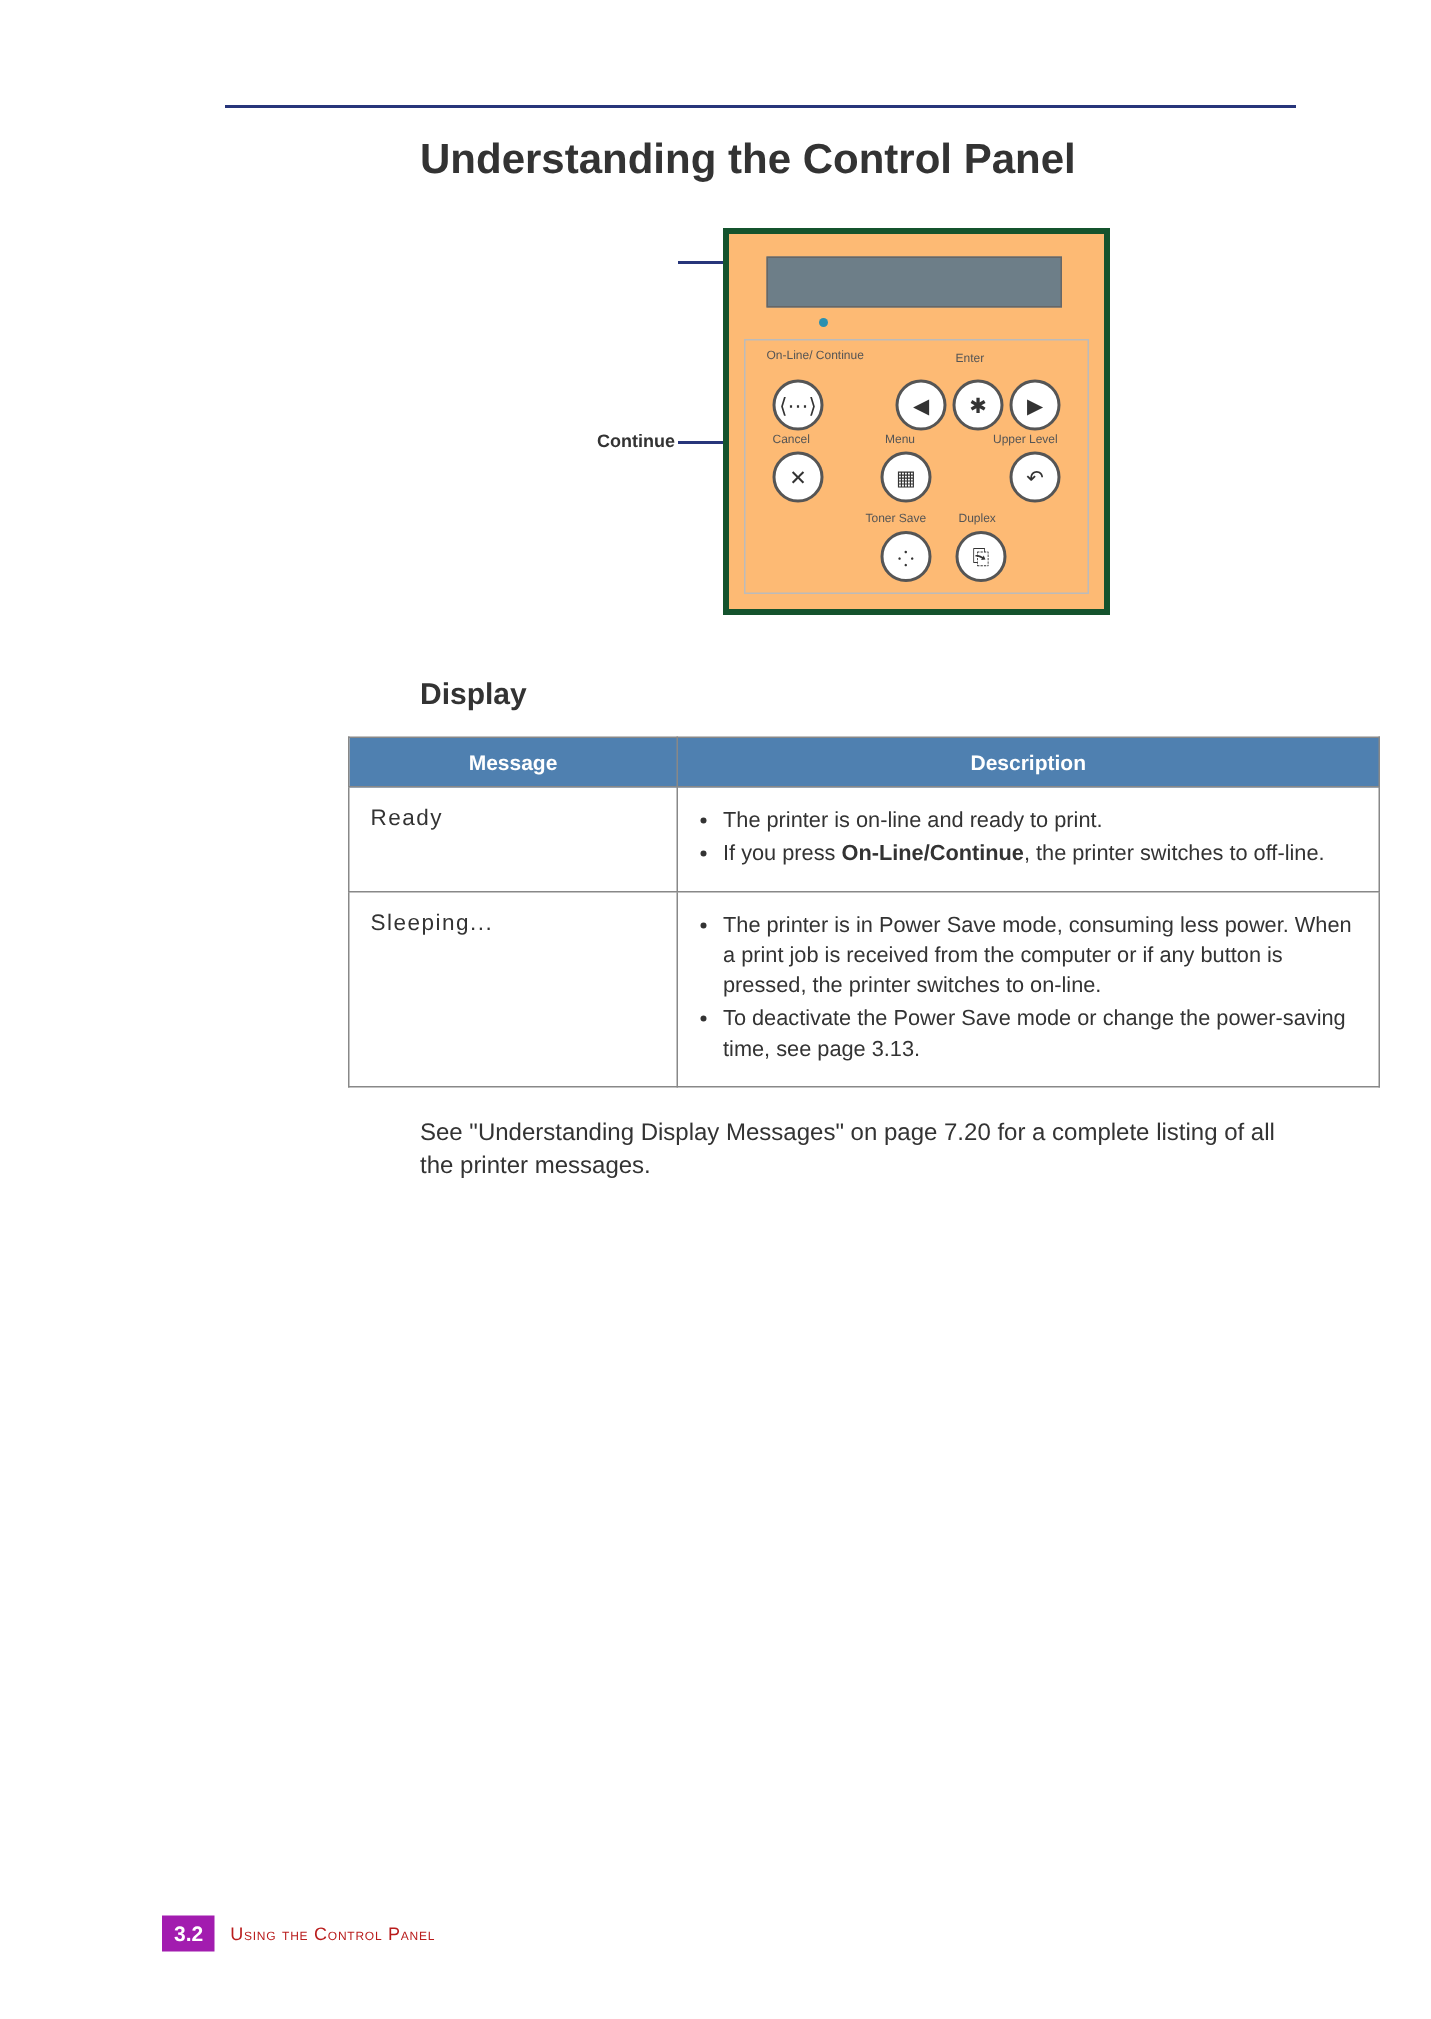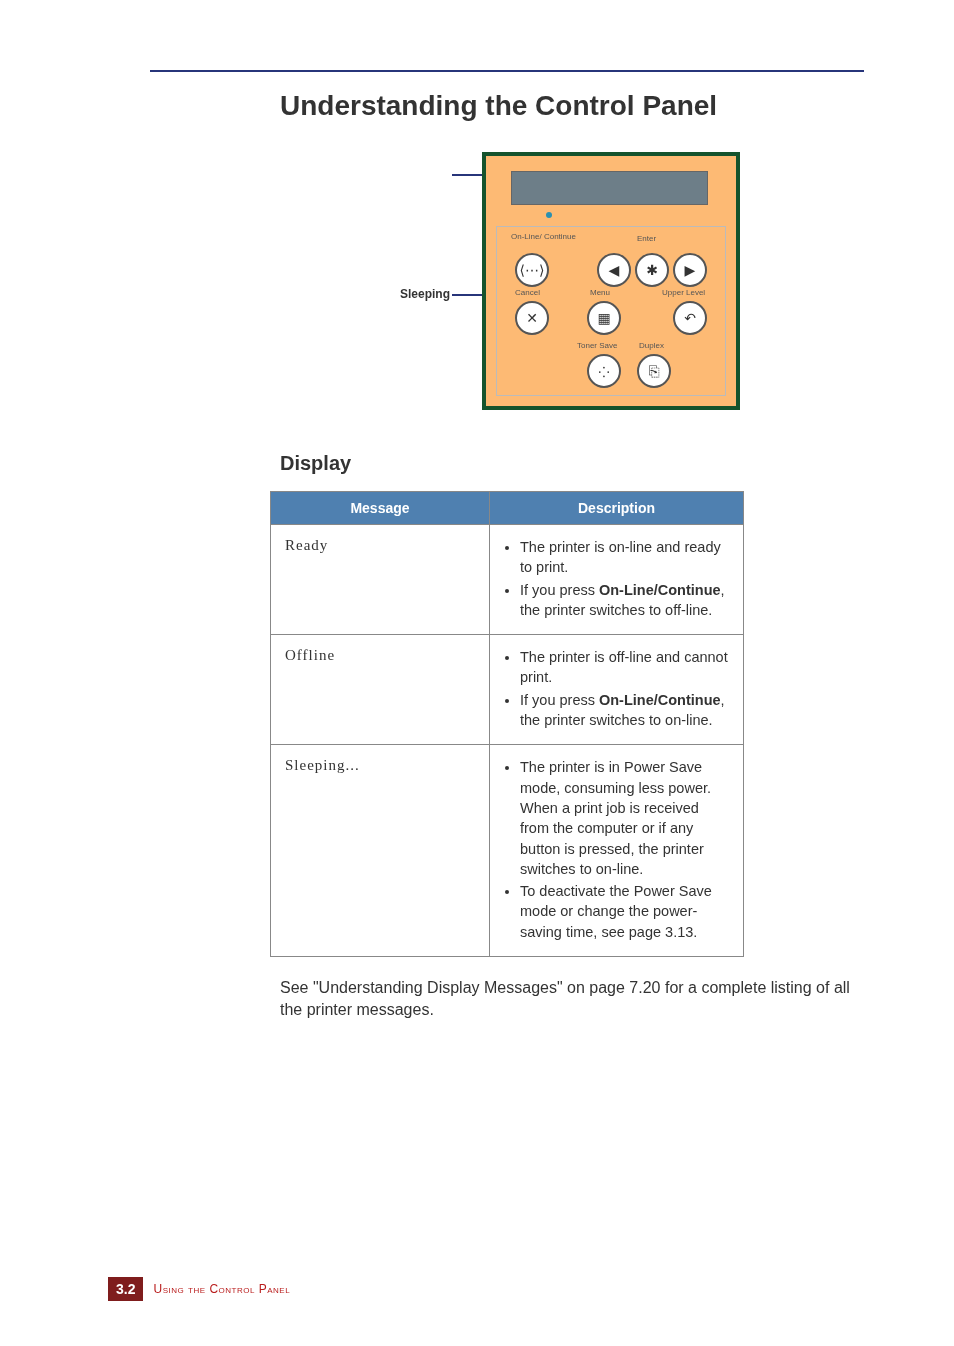--- a/index.html
+++ b/index.html
@@ -115,43 +115,43 @@
   
   h2.subhead {
     font-size: 20px;
     font-weight: bold;
     margin: 0 0 16px 130px;
     color: #333;
   }
   
   table.msg {
     border-collapse: collapse;
-    margin-left: 120px;
-    width: 474px;
+    margin-left: 82px;
+    width: 688px;
     font-size: 14.5px;
   }
   table.msg th {
     background: #4f80b0;
     color: #fff;
     font-weight: bold;
     font-size: 14px;
     padding: 8px;
     border-left: 1px solid #888;
     border-right: 1px solid #888;
     border-top: 1px solid #888;
     border-bottom: 1px solid #888;
   }
   table.msg td {
     border: 1px solid #888;
     padding: 12px 14px;
     vertical-align: top;
   }
   .col-msg { width: 190px; }
   .lcdfont {
-    font-family: Liberation Serif, serif;
+    font-family: Liberation Sans, sans-serif;
     font-size: 15px;
     color: #333;
     letter-spacing: 1px;
   }
   .footnote {
     font-size: 11px;
     font-style: italic;
     color: #444;
     margin-top: 6px;
     display: block;
@@ -173,21 +173,21 @@
   
   .footer {
     position: absolute;
     left: 108px;
     bottom: 45px;
     display: flex;
     align-items: center;
     font-size: 12px;
   }
   .footer .pbox {
-    background: #7f1d1d;
+    background: #a21caf;
     color: #fff;
     font-weight: bold;
     padding: 4px 8px;
     font-size: 14px;
     margin-right: 10px;
   }
   .footer .pbox .chap { font-weight: bold; }
   .footer .ftext {
     color: #b91c1c;
     font-variant: small-caps;
@@ -200,21 +200,21 @@
 <div class="page">
   <hr class="rule">
   <h1 class="title">Understanding the Control Panel</h1>
 
   <div class="figure">
 
     <div class="leader" style="left:172px; top:22px; width:60px;"></div>
     <div class="leader-dot" style="left:232px; top:18px;"></div>
 
     <div class="callout callout-buttons">
-      <b>Sleeping</b>
+      <b>Continue</b>
     </div>
     <div class="leader" style="left:172px; top:142px; width:75px;"></div>
     <div class="leader-dot" style="left:247px; top:138px;"></div>
 
     <div class="panel-box">
       <div class="lcd"></div>
       <div class="led-line"></div>
 
       <div class="btn-group">
 
@@ -260,29 +260,20 @@
         <tr>
           <td class="col-msg"><span class="lcdfont">Ready</span></td>
           <td>
             <ul class="bul">
               <li>The printer is on-line and ready to print.</li>
               <li>If you press <b>On-Line/Continue</b>, the printer switches to off-line.</li>
             </ul>
           </td>
         </tr>
         <tr>
-          <td class="col-msg"><span class="lcdfont">Offline</span></td>
-          <td>
-            <ul class="bul">
-              <li>The printer is off-line and cannot print.</li>
-              <li>If you press <b>On-Line/Continue</b>, the printer switches to on-line.</li>
-            </ul>
-          </td>
-        </tr>
-        <tr>
           <td class="col-msg"><span class="lcdfont">Sleeping...</span></td>
           <td>
             <ul class="bul">
               <li>The printer is in Power Save mode, consuming less power. When a print job is received from the computer or if any button is pressed, the printer switches to on-line.</li>
               <li>To deactivate the Power Save mode or change the power-saving time, see page 3.13.</li>
             </ul>
           </td>
         </tr>
       </tbody>
   </table>

